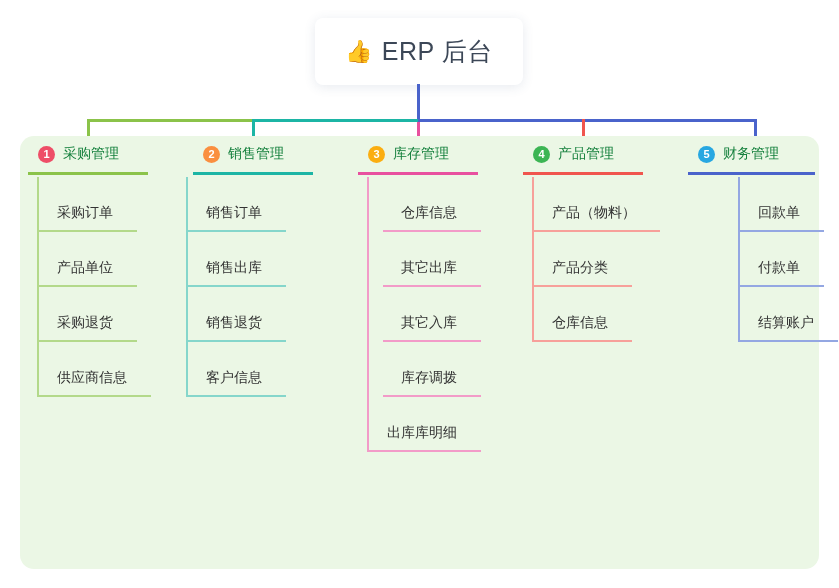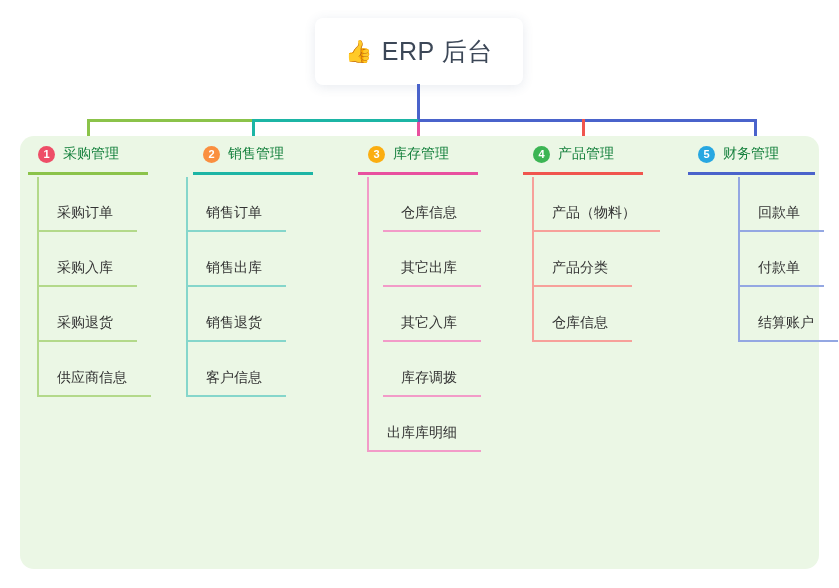--- a/index.html
+++ b/index.html
@@ -77,21 +77,21 @@
 
 <div class="branch-header" style="left: 28px; --c: #8bc34a; --lc: #b3d98a; --bc: #ee4e67;">
   <span class="badge">1</span>
   <span class="branch-label">采购管理</span>
 </div>
 <div class="kids" style="left: 37px; --c: #8bc34a; --lc: #b3d98a; --bc: #ee4e67;">
   <div class="kid">
       <span class="kid-label">采购订单</span>
     </div>
   <div class="kid">
-      <span class="kid-label">采购入库</span>
+      <span class="kid-label">产品单位</span>
     </div>
   <div class="kid">
       <span class="kid-label">采购退货</span>
     </div>
   <div class="kid">
       <span class="kid-label">供应商信息</span>
     </div>
 </div>
 
 <div class="branch-header" style="left: 193px; --c: #1cb5a5; --lc: #85d6cb; --bc: #fa8f3f;">

